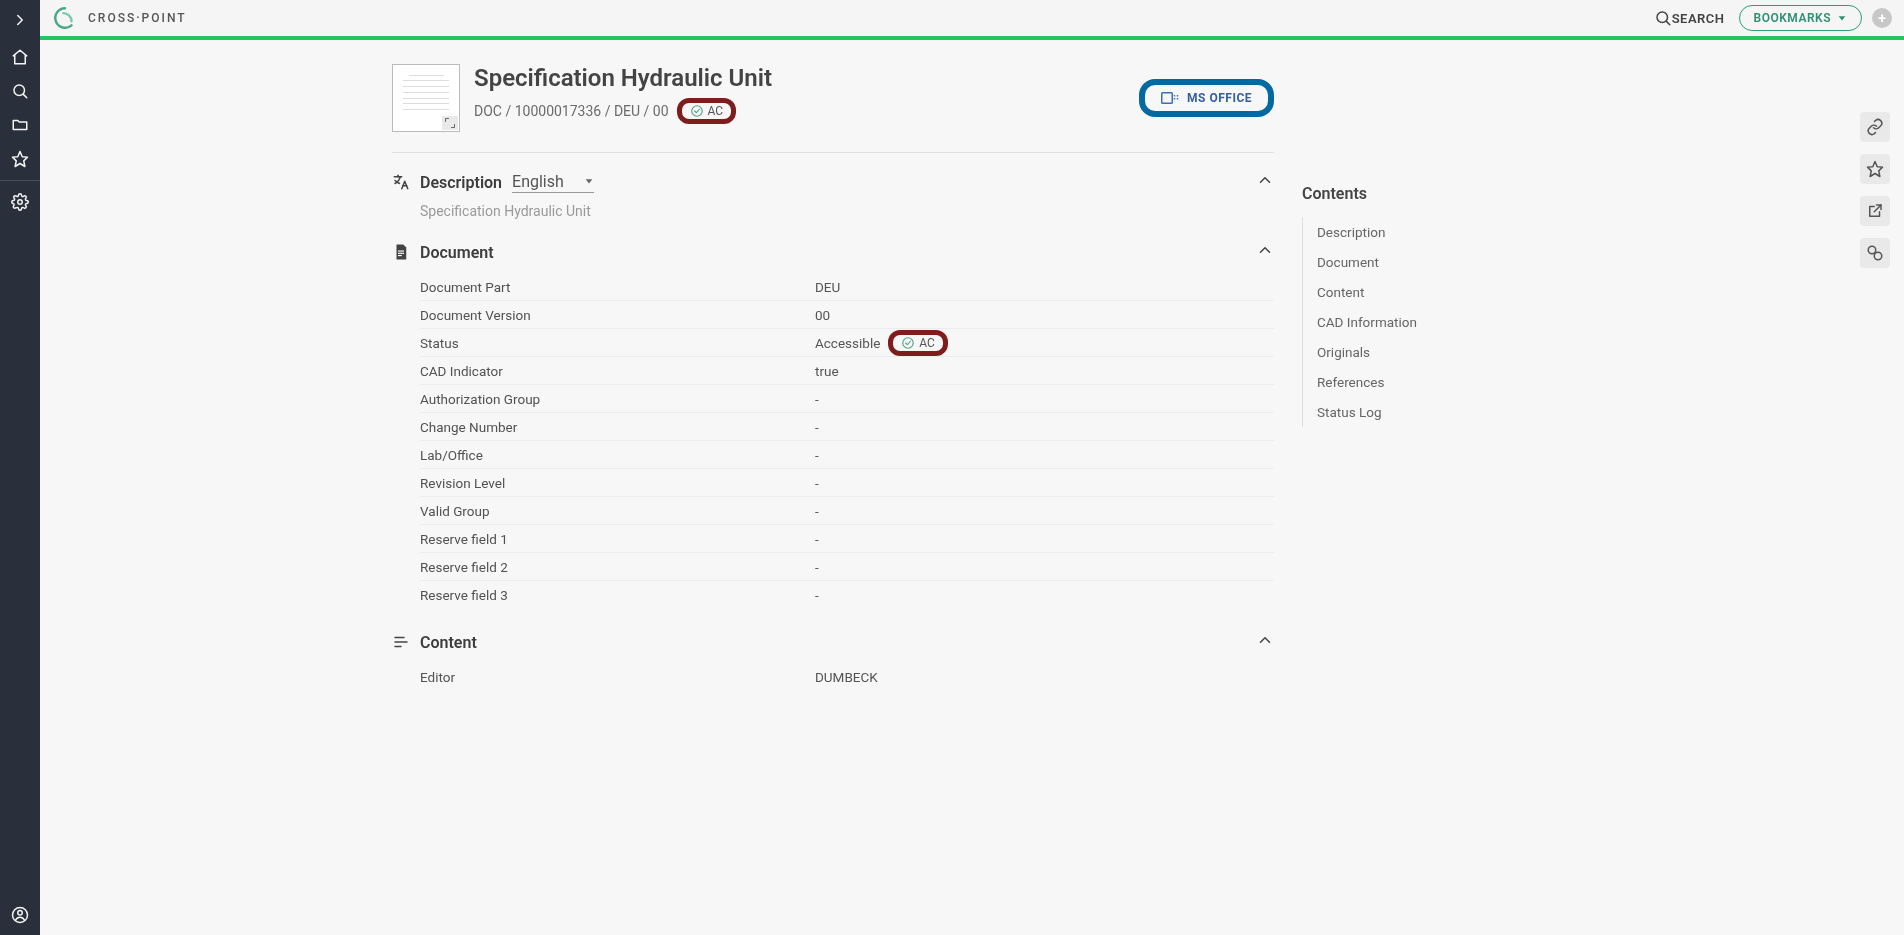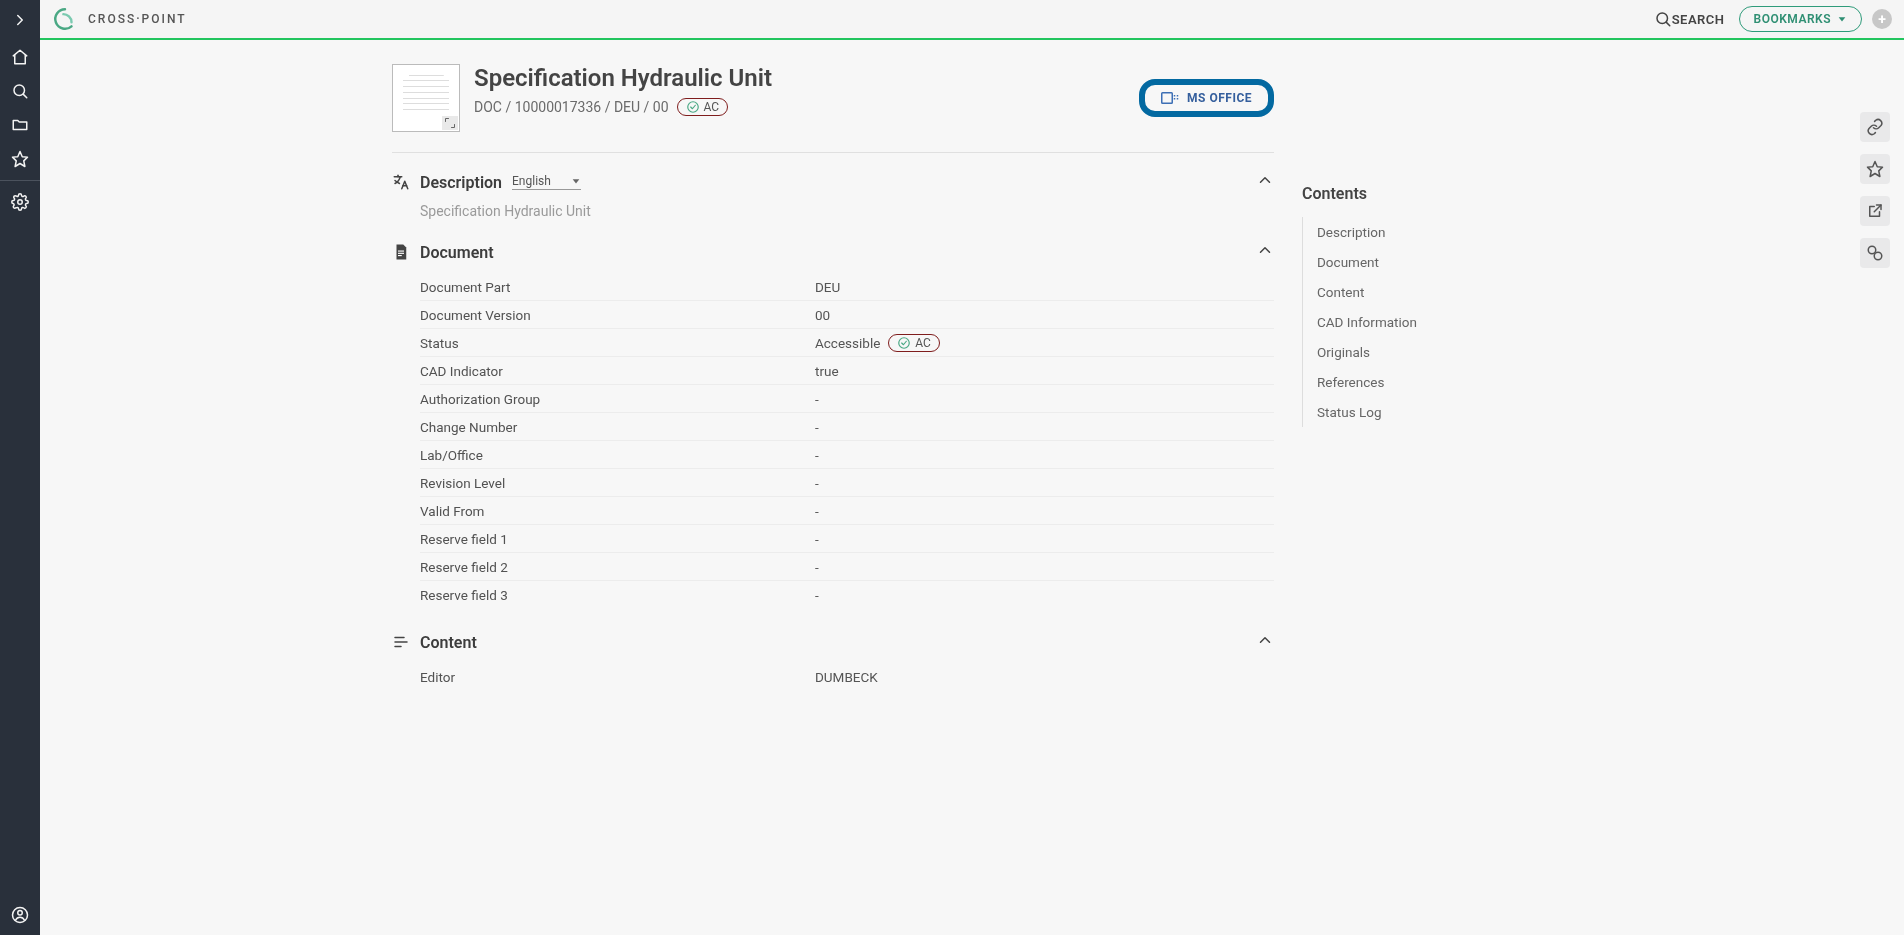--- a/index.html
+++ b/index.html
@@ -25,21 +25,21 @@
   .sidebar .icon-btn svg { width: 18px; height: 18px; }
   .sidebar .sep { height: 1px; background: #4b525d; width: 100%; margin: 4px 0; }
   .sidebar .spacer { flex: 1; }
   .sidebar .expand { height: 40px; }
 
   
   .main { flex: 1; display: flex; flex-direction: column; min-width: 0; }
   .header {
     height: 40px;
     background: #f5f5f5;
-    border-bottom: 2px solid #22c55e;
+    border-bottom: 4px solid #22c55e;
     display: flex;
     align-items: center;
     padding: 0 12px;
     flex-shrink: 0;
   }
   .logo-wrap { display: flex; align-items: center; gap: 10px; }
   .logo { width: 26px; height: 26px; position: relative; }
   .brand { font-size: 12px; letter-spacing: 2px; color: #555; font-weight: 500; }
   .header .fill { flex: 1; }
   .header .search-btn { display: flex; align-items: center; color: #444; font-size: 13px; font-weight: 600; letter-spacing: 0.5px; cursor: pointer; margin-right: 14px; }
@@ -120,21 +120,21 @@
     background: #e9e9e9;
     display: flex; align-items: center; justify-content: center;
     color: #666; cursor: pointer;
   }
   .thumb .zoom-corner svg { width: 12px; height: 12px; }
   .doc-title-wrap { flex: 1; }
   .doc-title { font-size: 24px; font-weight: 600; color: #444; margin-bottom: 6px; }
   .doc-meta { display: flex; align-items: center; gap: 8px; color: #6b6b6b; font-size: 14px; }
   .status-pill {
     display: inline-flex; align-items: center; gap: 4px;
-    border: 1px solid #7f1d1d; border-radius: 12px;
+    border: 5px solid #7f1d1d; border-radius: 12px;
     padding: 1px 8px; font-size: 12px; color: #555;
   }
   .status-pill .dot {
     width: 14px; height: 14px;
   }
   .ms-office-btn {
     border: 6px solid #0369a1;
     color: #355f9d;
     border-radius: 16px;
     padding: 6px 16px;
@@ -148,21 +148,21 @@
 
   
   .section { margin-bottom: 22px; }
   .section-header {
     display: flex; align-items: center; gap: 10px;
     color: #3d3d3d; font-size: 16px; font-weight: 600;
     margin-bottom: 10px;
   }
   .section-header svg { width: 18px; height: 18px; color: #444; }
   .section-header .lang-select {
-    font-size: 12px; font-weight: 400; color: #555;
+    font-size: 16px; font-weight: 400; color: #555;
     border-bottom: 1px solid #999;
     display: inline-flex; align-items: center; gap: 20px;
     padding-bottom: 1px; cursor: pointer;
   }
   .section-header .chev { margin-left: auto; color: #888; cursor: pointer; }
   .section-header .chev svg { width: 18px; height: 18px; }
   .desc-text { color: #9a9a9a; font-size: 14px; padding-left: 28px; }
 
   .field-list { padding-left: 28px; }
   .field-row {
@@ -425,21 +425,21 @@
                     <span>-</span>
                   </div>
                 </div>
                 <div class="field-row">
                   <div class="field-label">Revision Level</div>
                   <div class="field-value">
                     <span>-</span>
                   </div>
                 </div>
                 <div class="field-row">
-                  <div class="field-label">Valid From</div>
+                  <div class="field-label">Valid Group</div>
                   <div class="field-value">
                     <span>-</span>
                   </div>
                 </div>
                 <div class="field-row">
                   <div class="field-label">Reserve field 1</div>
                   <div class="field-value">
                     <span>-</span>
                   </div>
                 </div>

